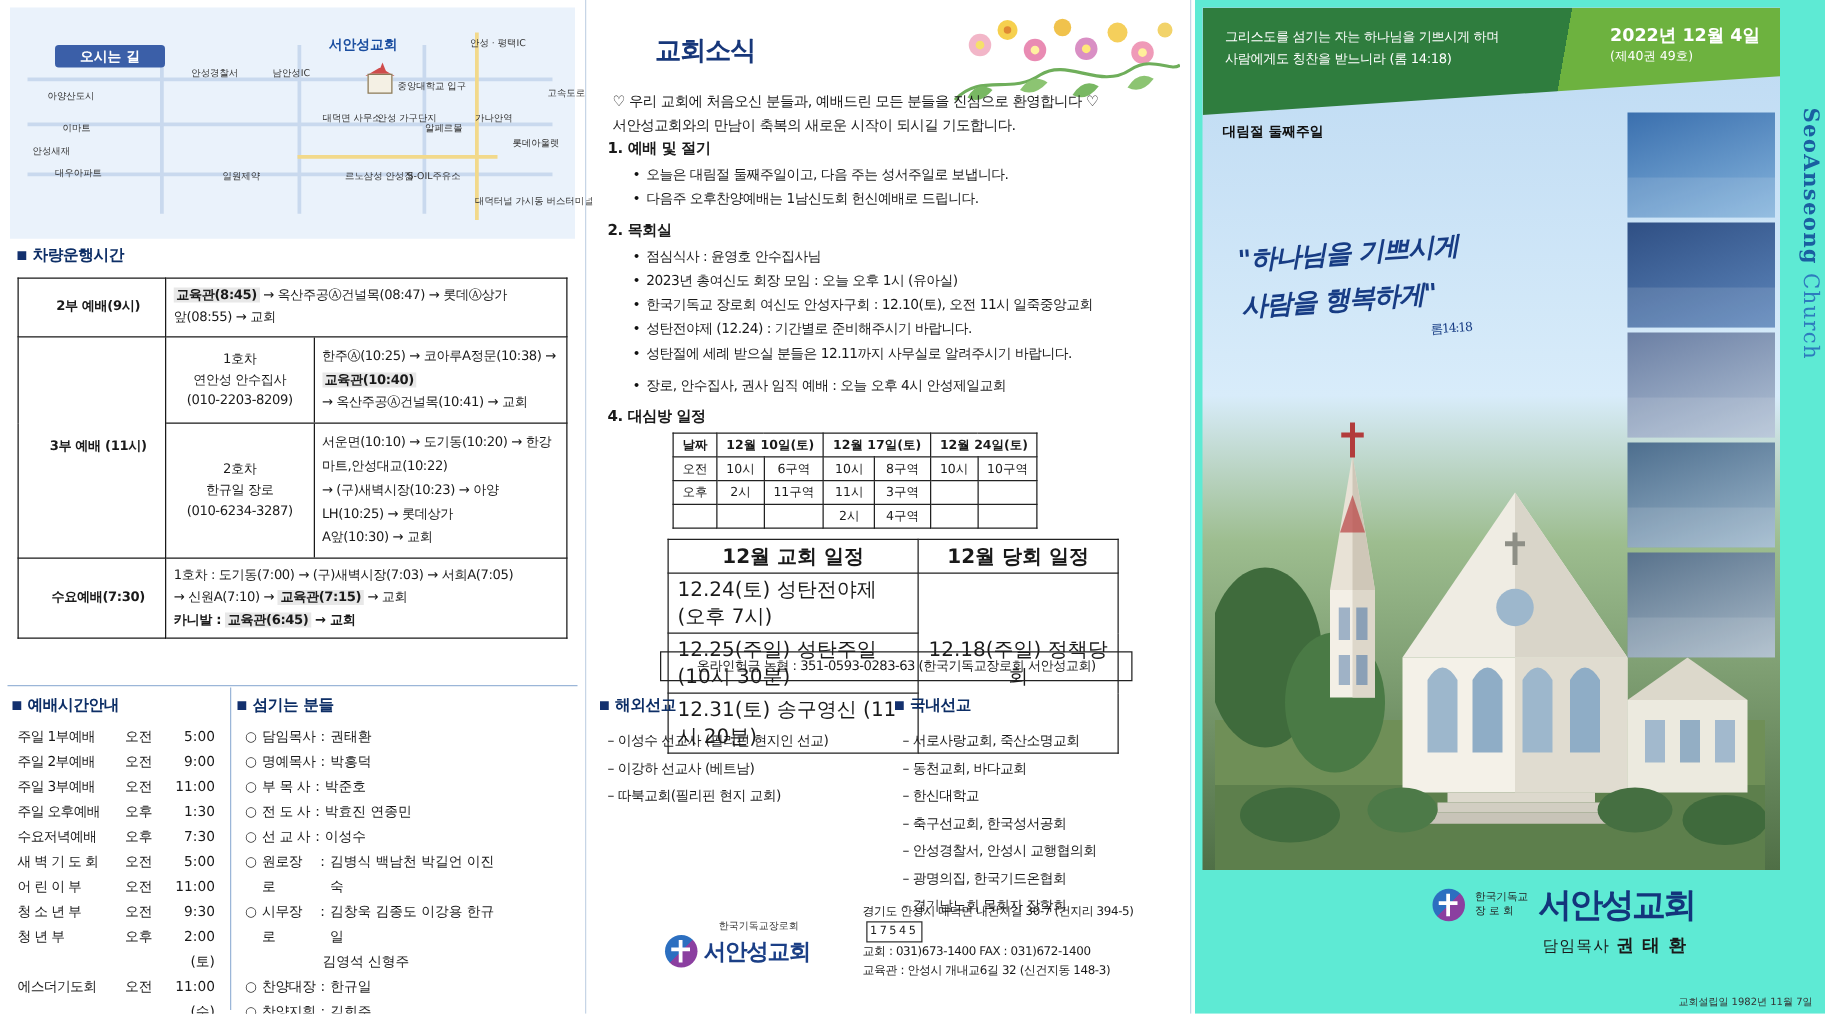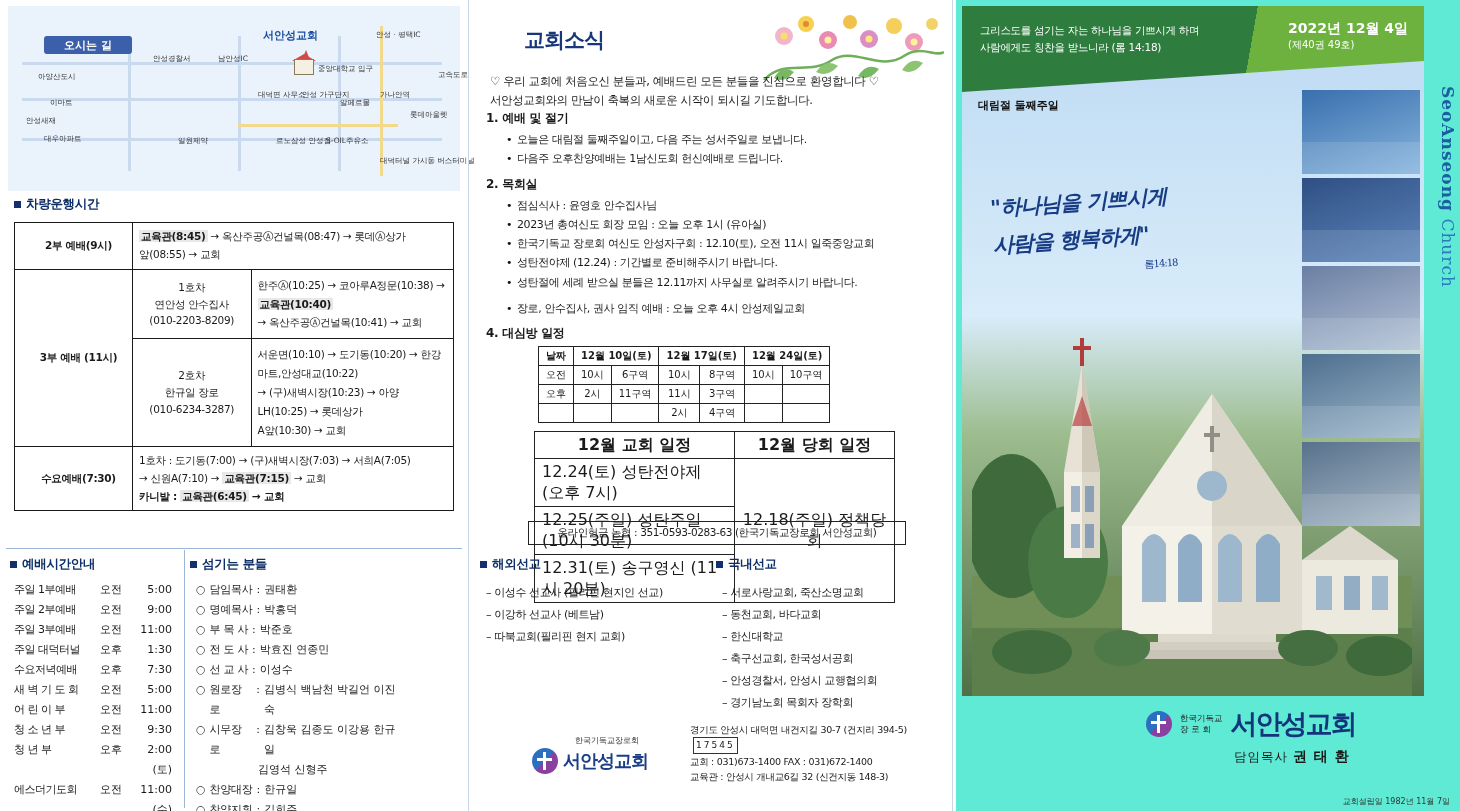--- a/index.html
+++ b/index.html
@@ -352,21 +352,21 @@
           <span class="n">주일 2부예배</span>
           <span class="ap">오전</span>
           <span class="t">9:00</span>
         </div>
       <div class="row">
           <span class="n">주일 3부예배</span>
           <span class="ap">오전</span>
           <span class="t">11:00</span>
         </div>
       <div class="row">
-          <span class="n">주일 대덕터널</span>
+          <span class="n">주일 오후예배</span>
           <span class="ap">오후</span>
           <span class="t">1:30</span>
         </div>
       <div class="row">
           <span class="n">수요저녁예배</span>
           <span class="ap">오후</span>
           <span class="t">7:30</span>
         </div>
       <div class="row">
           <span class="n">새 벽 기 도 회</span>
@@ -599,20 +599,21 @@
   <div class="sec-head mission-right-head">
     <span class="bullet"></span>
     <span>국내선교</span>
   </div>
   <div class="mission-right">
     <div>– <span>서로사랑교회, 죽산소명교회</span></div>
     <div>– <span>동천교회, 바다교회</span></div>
     <div>– <span>한신대학교</span></div>
     <div>– <span>축구선교회, 한국성서공회</span></div>
     <div>– <span>안성경찰서, 안성시 교행협의회</span></div>
+    <div>– <span>광명의집, 한국기드온협회</span></div>
     <div>– <span>경기남노회 목회자 장학회</span></div>
   </div>
 
   <div class="logo-bottom">
     <div class="lg-sub">한국기독교장로회</div>
     <div class="lg-row">
       <div class="logo-mark"></div>
       <div class="lg-name">서안성교회</div>
     </div>
   </div>

